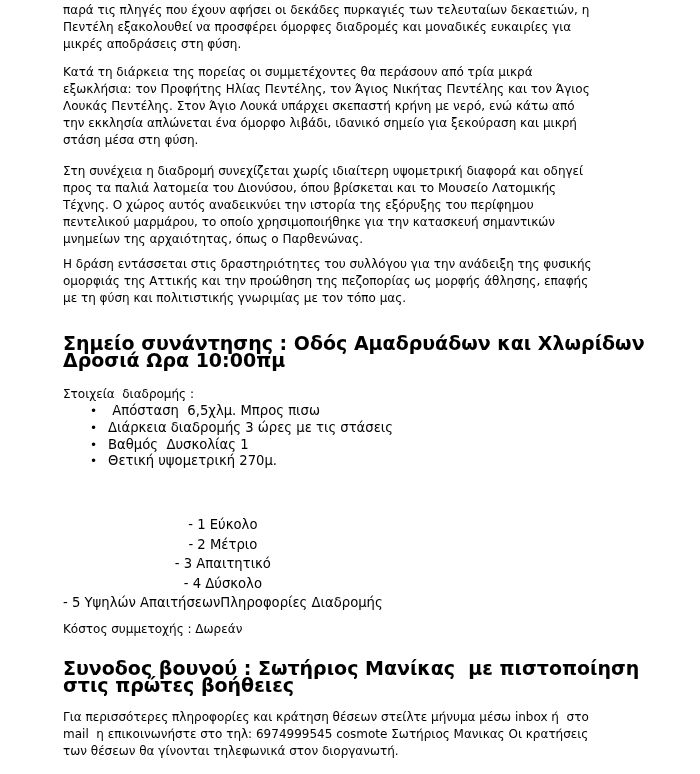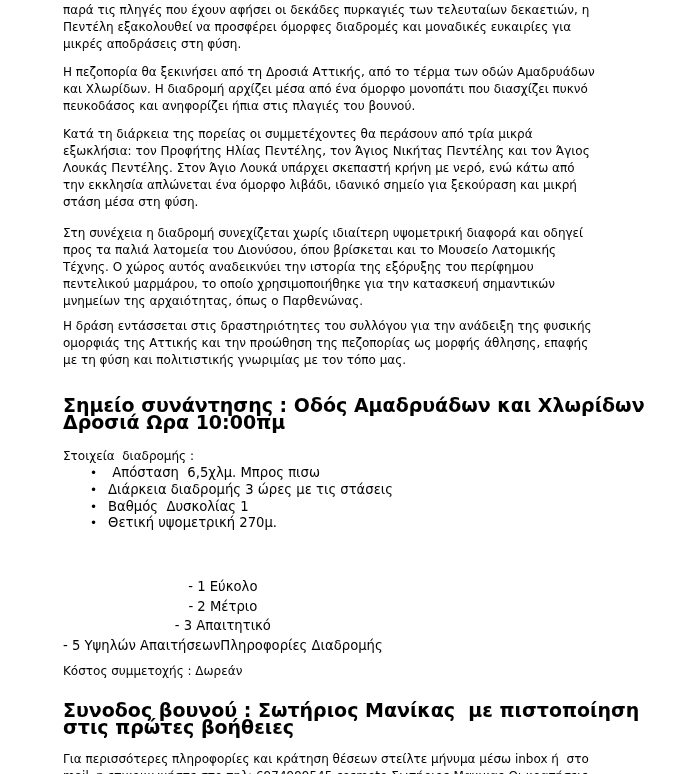--- a/index.html
+++ b/index.html
@@ -83,23 +83,20 @@
 </style>
 </head>
 <body>
 
 <div class="page">
 
   <p class="body-text">παρά τις πληγές που έχουν αφήσει οι δεκάδες πυρκαγιές των τελευταίων δεκαετιών, η
 Πεντέλη εξακολουθεί να προσφέρει όμορφες διαδρομές και μοναδικές ευκαιρίες για
 μικρές αποδράσεις στη φύση.</p>
 
-  <p class="body-text mt-p2">Η πεζοπορία θα ξεκινήσει από τη Δροσιά Αττικής, από το τέρμα των οδών Αμαδρυάδων
-και Χλωρίδων. Η διαδρομή αρχίζει μέσα από ένα όμορφο μονοπάτι που διασχίζει πυκνό
-πευκοδάσος και ανηφορίζει ήπια στις πλαγιές του βουνού.</p>
 
   <p class="body-text mt-p3">Κατά τη διάρκεια της πορείας οι συμμετέχοντες θα περάσουν από τρία μικρά
 εξωκλήσια: τον Προφήτης Ηλίας Πεντέλης, τον Άγιος Νικήτας Πεντέλης και τον Άγιος
 Λουκάς Πεντέλης. Στον Άγιο Λουκά υπάρχει σκεπαστή κρήνη με νερό, ενώ κάτω από
 την εκκλησία απλώνεται ένα όμορφο λιβάδι, ιδανικό σημείο για ξεκούραση και μικρή
 στάση μέσα στη φύση.</p>
 
   <p class="body-text mt-p4">Στη συνέχεια η διαδρομή συνεχίζεται χωρίς ιδιαίτερη υψομετρική διαφορά και οδηγεί
 προς τα παλιά λατομεία του Διονύσου, όπου βρίσκεται και το Μουσείο Λατομικής
 Τέχνης. Ο χώρος αυτός αναδεικνύει την ιστορία της εξόρυξης του περίφημου
@@ -131,20 +128,21 @@
       <span class="bullet-glyph">•</span>
       <span class="bullet-text">Θετική υψομετρική 270μ.</span>
     </li>
   </ul>
 
   <div class="difficulty mt-diff">
     <div class="diff-items">
       <div>- 1 Εύκολο</div>
       <div>- 2 Μέτριο</div>
       <div>- 3 Απαιτητικό</div>
+      <div>- 4 Δύσκολο</div>
       <div>- 5 Υψηλών ΑπαιτήσεωνΠληροφορίες Διαδρομής</div>
     </div>
   </div>
 
   <p class="body-text mt-cost">Κόστος συμμετοχής : Δωρεάν</p>
 
   <p class="heading mt-guide">Συνοδος βουνού : Σωτήριος Μανίκας  με πιστοποίηση στις πρώτες βοήθειες</p>
 
   <p class="body-text mt-contact">Για περισσότερες πληροφορίες και κράτηση θέσεων στείλτε μήνυμα μέσω inbox ή  στο
 mail  η επικοινωνήστε στο τηλ: 6974999545 cosmote Σωτήριος Μανικας Οι κρατήσεις

